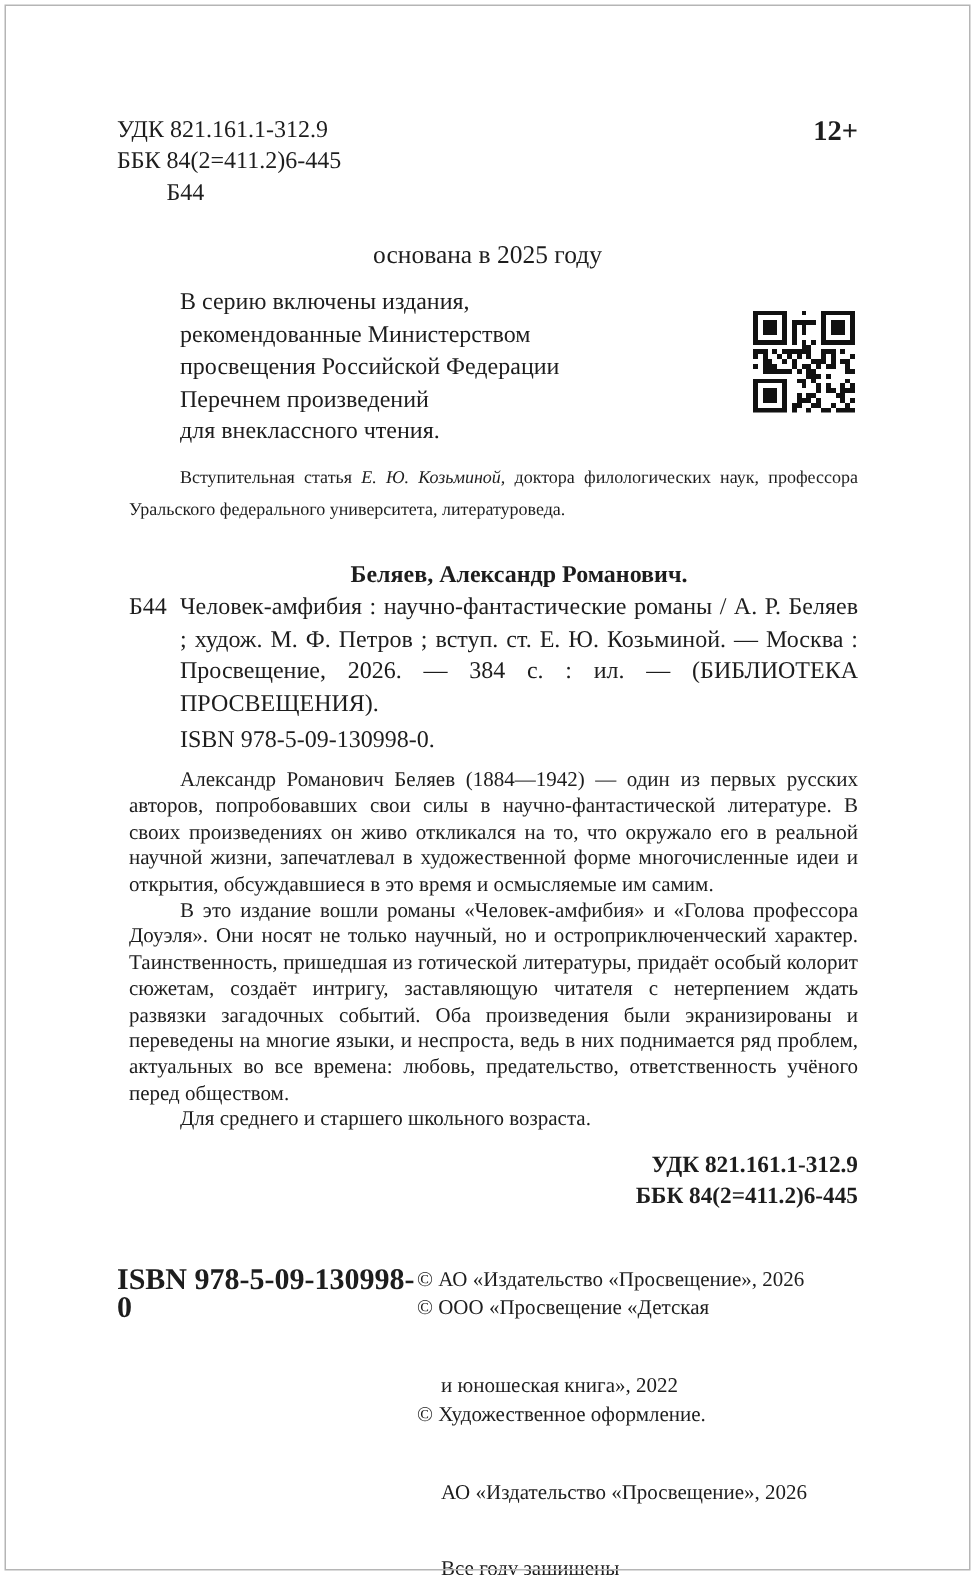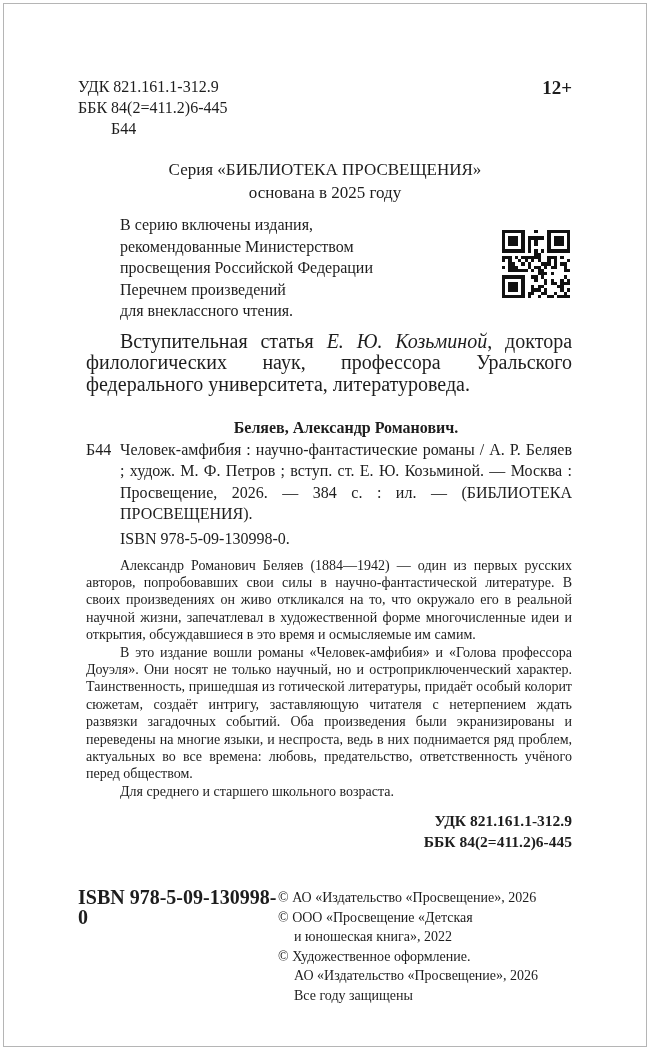--- a/index.html
+++ b/index.html
@@ -15,51 +15,50 @@
   }
   .frame{position:absolute;inset:3px;border:1px solid #b5b5b5;pointer-events:none;}
   .header{display:flex;justify-content:space-between;align-items:flex-start;font-size:16px;line-height:21px;}
   .codes .b44{margin-left:33px;}
   .age{font-size:19px;font-weight:bold;line-height:22px;margin-top:1px;}
   .series{text-align:center;font-size:17px;line-height:23px;margin-top:19px;}
   .note-row{display:flex;margin-top:10px;}
   .note{flex:1;margin-left:42px;font-size:16px;line-height:21.5px;white-space:pre-line;}
   .qr{width:68px;height:68px;margin-top:16px;margin-right:2px;flex:0 0 auto;}
   .qr svg{display:block;width:68px;height:68px;}
-  .intro{margin:9px 0 0 8px;font-size:20px;line-height:21.5px;text-align:justify;text-indent:34px;}
+  .intro{margin:9px 0 0 8px;font-size:12px;line-height:21.5px;text-align:justify;text-indent:34px;}
   .author{margin:22px 0 0 42px;font-weight:bold;font-size:16px;line-height:21.5px;text-align:center;}
   .record{position:relative;margin-left:8px;padding-left:34px;font-size:16px;line-height:21.5px;text-align:justify;}
   .rcode{position:absolute;left:0;top:0;}
   .isbn-line{margin:3px 0 0 42px;font-size:16px;line-height:21px;}
   .annotation{margin:8px 0 0 8px;font-size:14px;line-height:17.4px;}
   .annotation div{text-align:justify;text-indent:34px;}
   .codes-bottom{margin-top:10px;text-align:right;font-weight:bold;font-size:15.5px;line-height:21px;}
   .footer{display:flex;margin-top:36px;font-size:14px;line-height:19.5px;}
   .f-isbn{flex:0 0 200px;font-weight:bold;font-size:20px;}
   .copyrights{flex:1;}
-  .copyrights .indent{padding-left:16px;}
+  .copyrights .indent{padding-left:16px;margin-top:32px;}
   i{font-style:italic;}
 </style>
 </head>
 <body>
 
 <div class="page">
   <div class="frame"></div>
 
   <div class="header">
     <div class="codes">
       <div>УДК 821.161.1-312.9</div>
       <div>ББК 84(2=411.2)6-445</div>
       <div class="b44">Б44</div>
     </div>
     <div class="age">12+</div>
   </div>
 
   <div class="series">
-    <div>Серия «БИБЛИОТЕКА ПРОСВЕЩЕНИЯ»</div>
     <div>основана в 2025 году</div>
   </div>
 
   <div class="note-row">
     <div class="note">В серию включены издания,
 рекомендованные Министерством
 просвещения Российской Федерации
 Перечнем произведений
 для внеклассного чтения.</div>
     <div class="qr">

